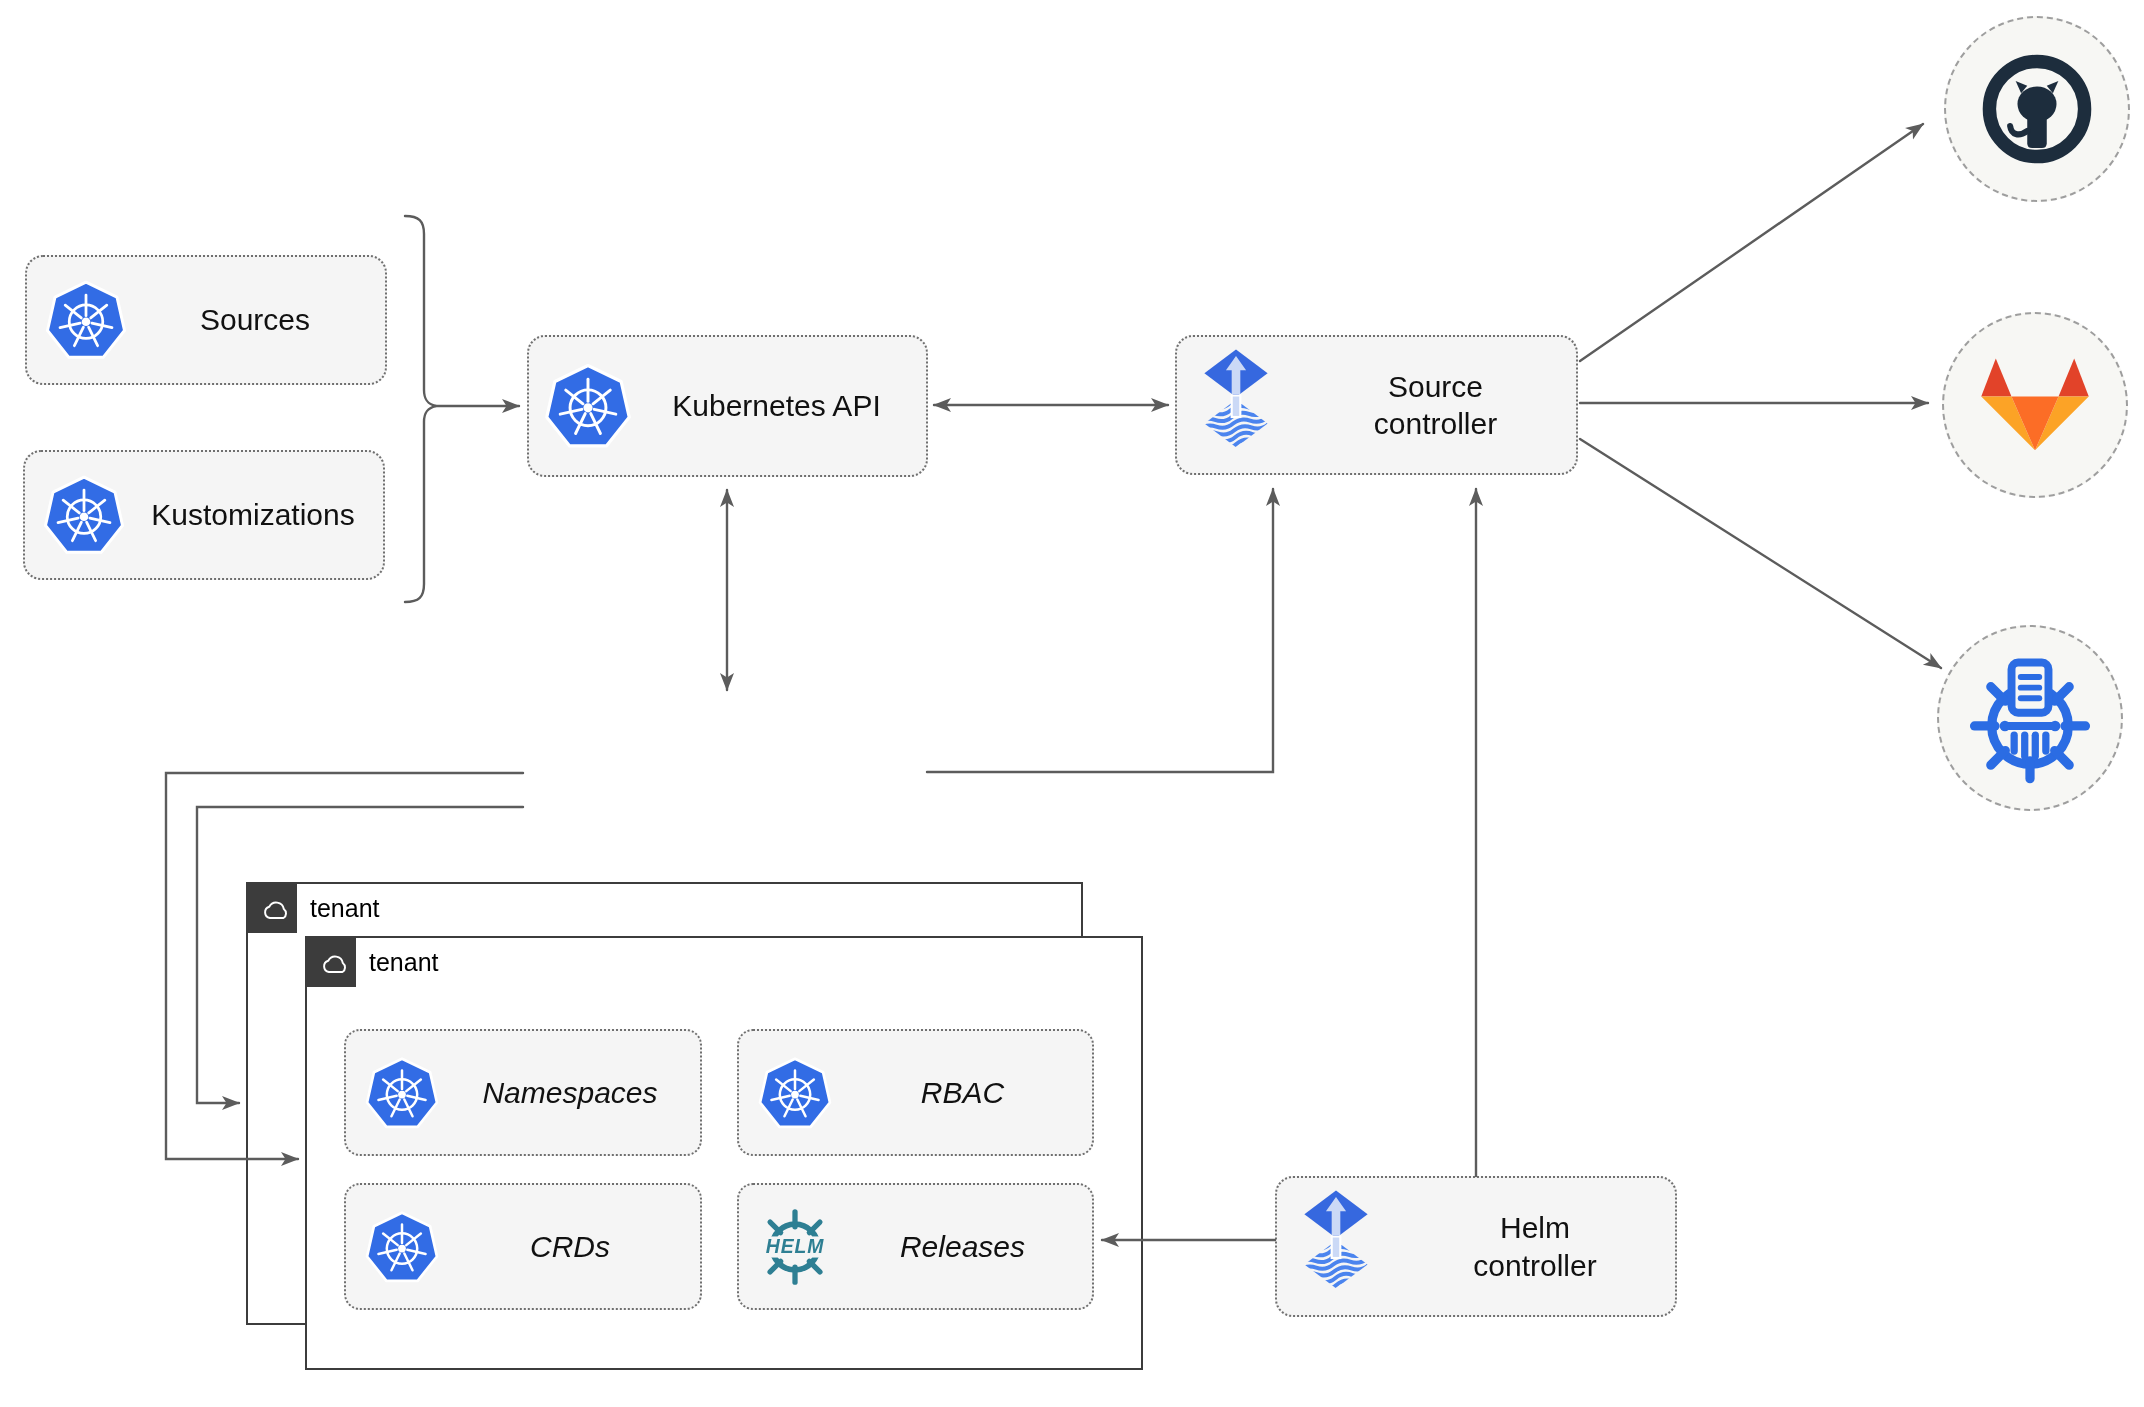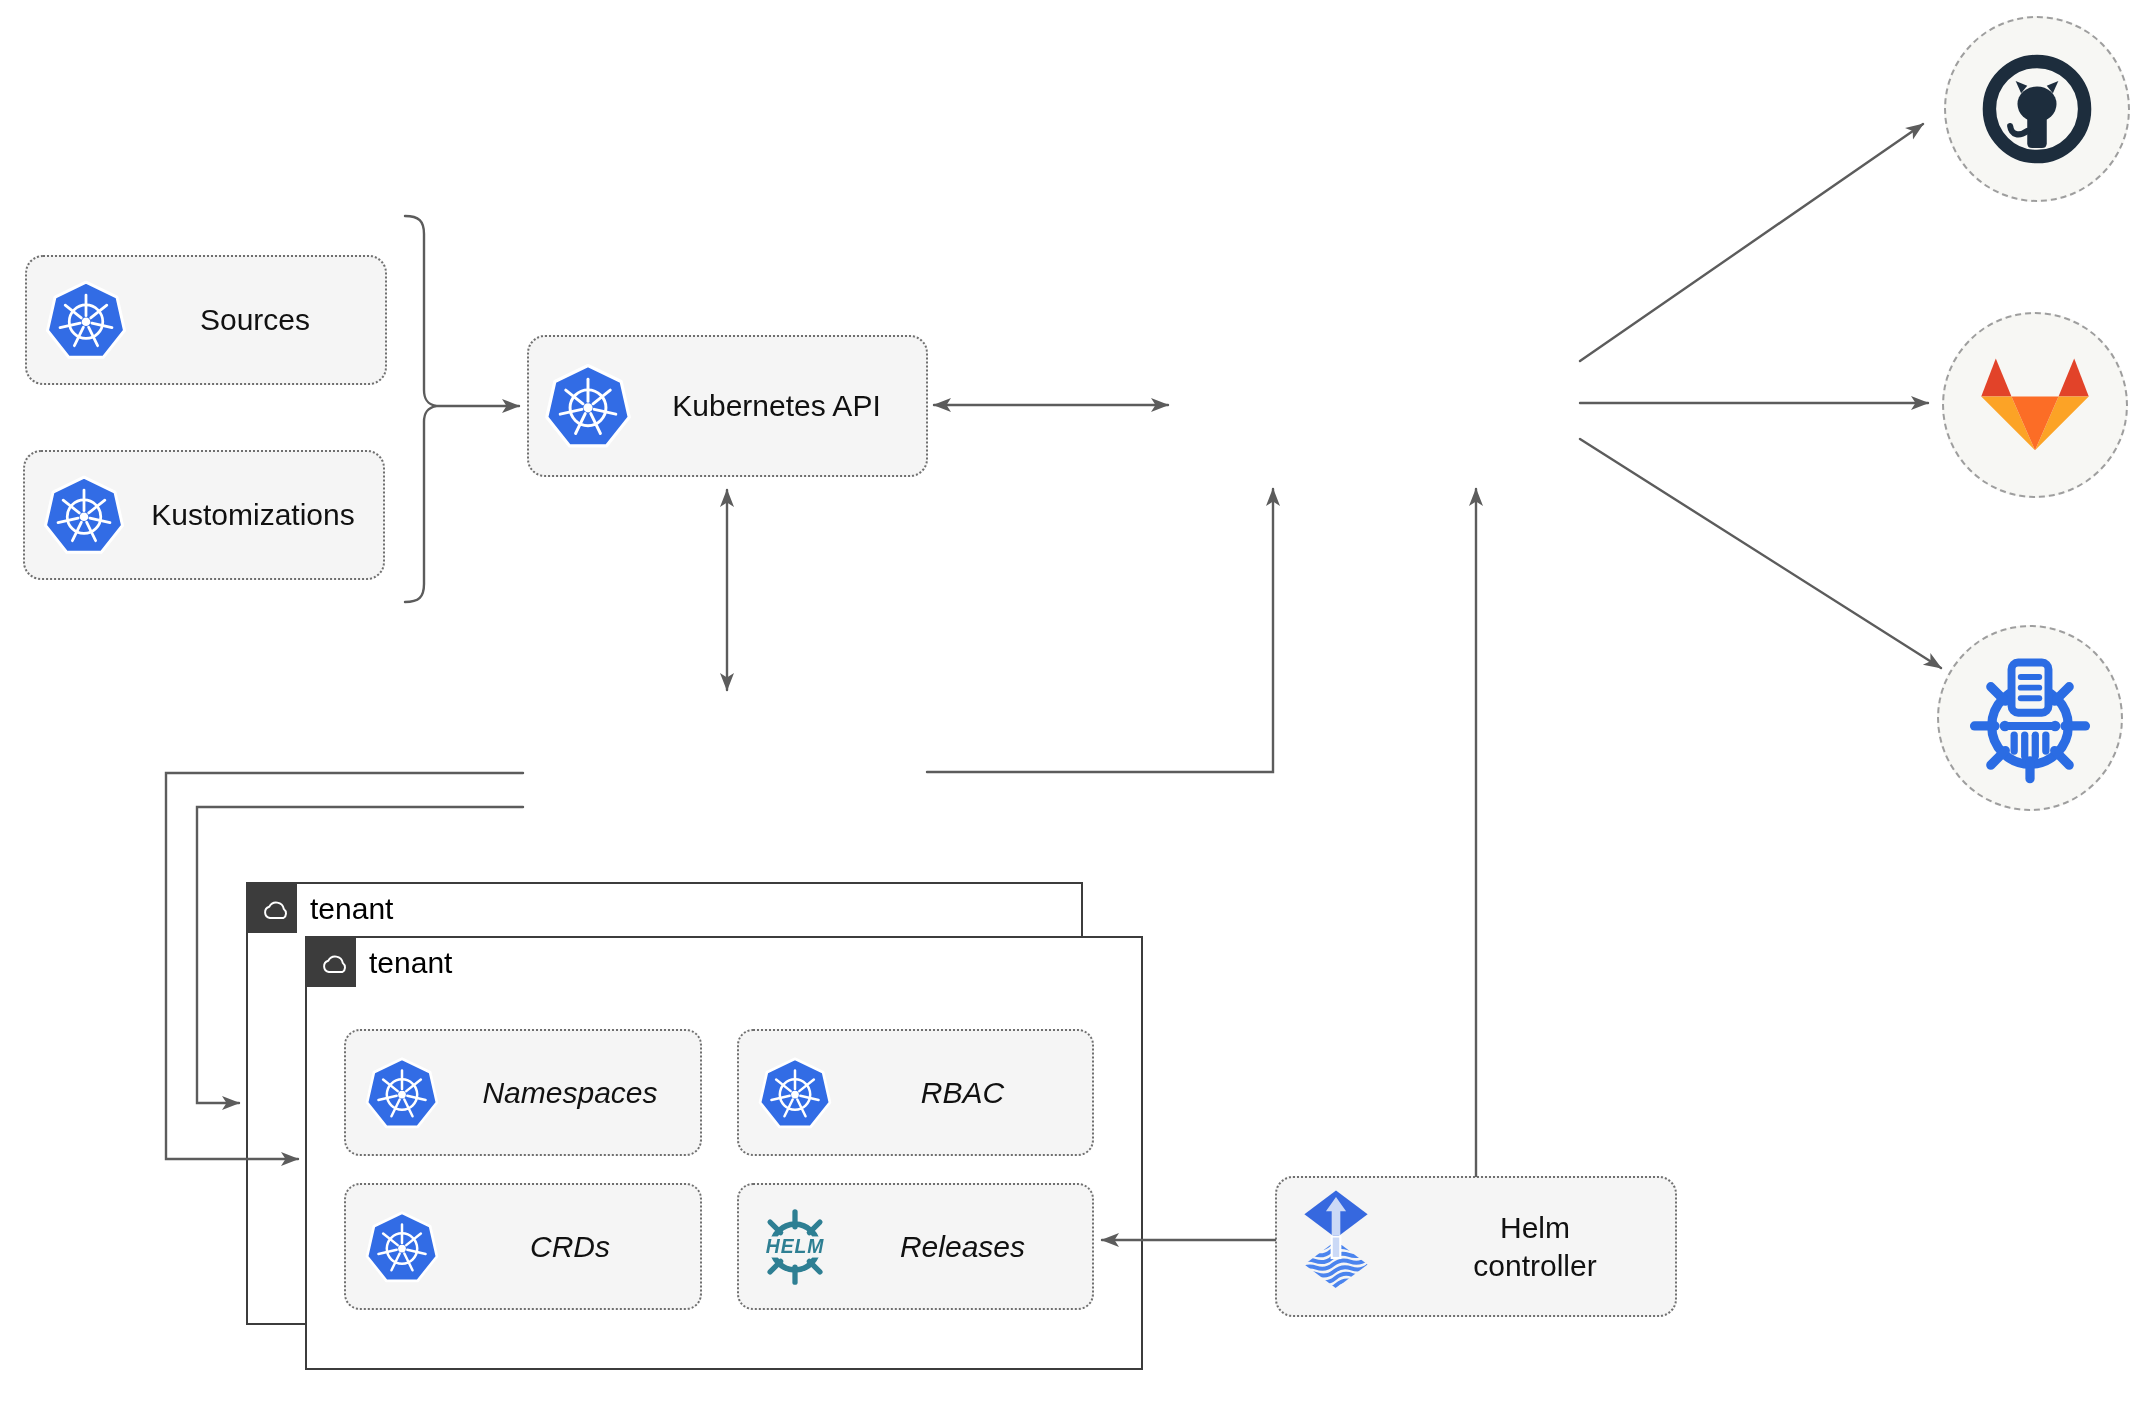--- a/index.html
+++ b/index.html
@@ -15,21 +15,21 @@
   
   .inner{position:absolute;background:#f5f5f5;border:2px dotted #6f6f6f;border-radius:16px;
          display:flex;align-items:center;box-sizing:border-box;font-style:italic;}
   .inner .ic{width:112px;flex:0 0 auto;display:flex;align-items:center;justify-content:center;}
   .inner .lbl{flex:1;text-align:center;font-size:30px;color:#111;padding-right:18px;}
 
   
   .tenant{position:absolute;background:#ffffff;border:2.5px solid #3c3c3c;box-sizing:border-box;z-index:1;}
   .tenant .tab{position:absolute;left:0;top:0;width:49px;height:49px;background:#3c3c3c;
                display:flex;align-items:center;justify-content:center;}
-  .tenant .tlabel{position:absolute;left:62px;top:0;height:49px;line-height:49px;font-size:30px;color:#000;text-align:right;}
+  .tenant .tlabel{position:absolute;left:62px;top:0;height:49px;line-height:49px;font-size:25px;color:#000;text-align:right;}
 
   
   .endpoint{position:absolute;width:186px;height:186px;border-radius:50%;background:#f7f7f4;
             border:2px dashed #9e9e9e;display:flex;align-items:center;justify-content:center;
             box-sizing:border-box;z-index:2;}
 
   #edges{position:absolute;left:0;top:0;z-index:3;pointer-events:none;}
   #symbols{position:absolute;width:0;height:0;overflow:hidden;}
 </style>
 </head>
@@ -216,20 +216,28 @@
 
   <div class="node" style="left:527px;top:335px;width:401px;height:142px">
     <span class="ic">
       <svg width="92" height="92" viewBox="0 0 100 100">
           <use href="#sym-k8s"></use>
         </svg>
       </span>
     <span class="lbl">Kubernetes API</span>
   </div>
 
+  <div class="node two" style="left:1175px;top:335px;width:403px;height:140px">
+    <span class="ic">
+      <svg width="72" height="115" viewBox="0 0 100 160">
+          <use href="#sym-flux"></use>
+        </svg>
+      </span>
+    <span class="lbl">Source controller</span>
+  </div>
 
 
   <div class="node two" style="left:1275px;top:1176px;width:402px;height:141px">
     <span class="ic">
       <svg width="72" height="115" viewBox="0 0 100 160">
           <use href="#sym-flux"></use>
         </svg>
       </span>
     <span class="lbl">Helm controller</span>
   </div>

